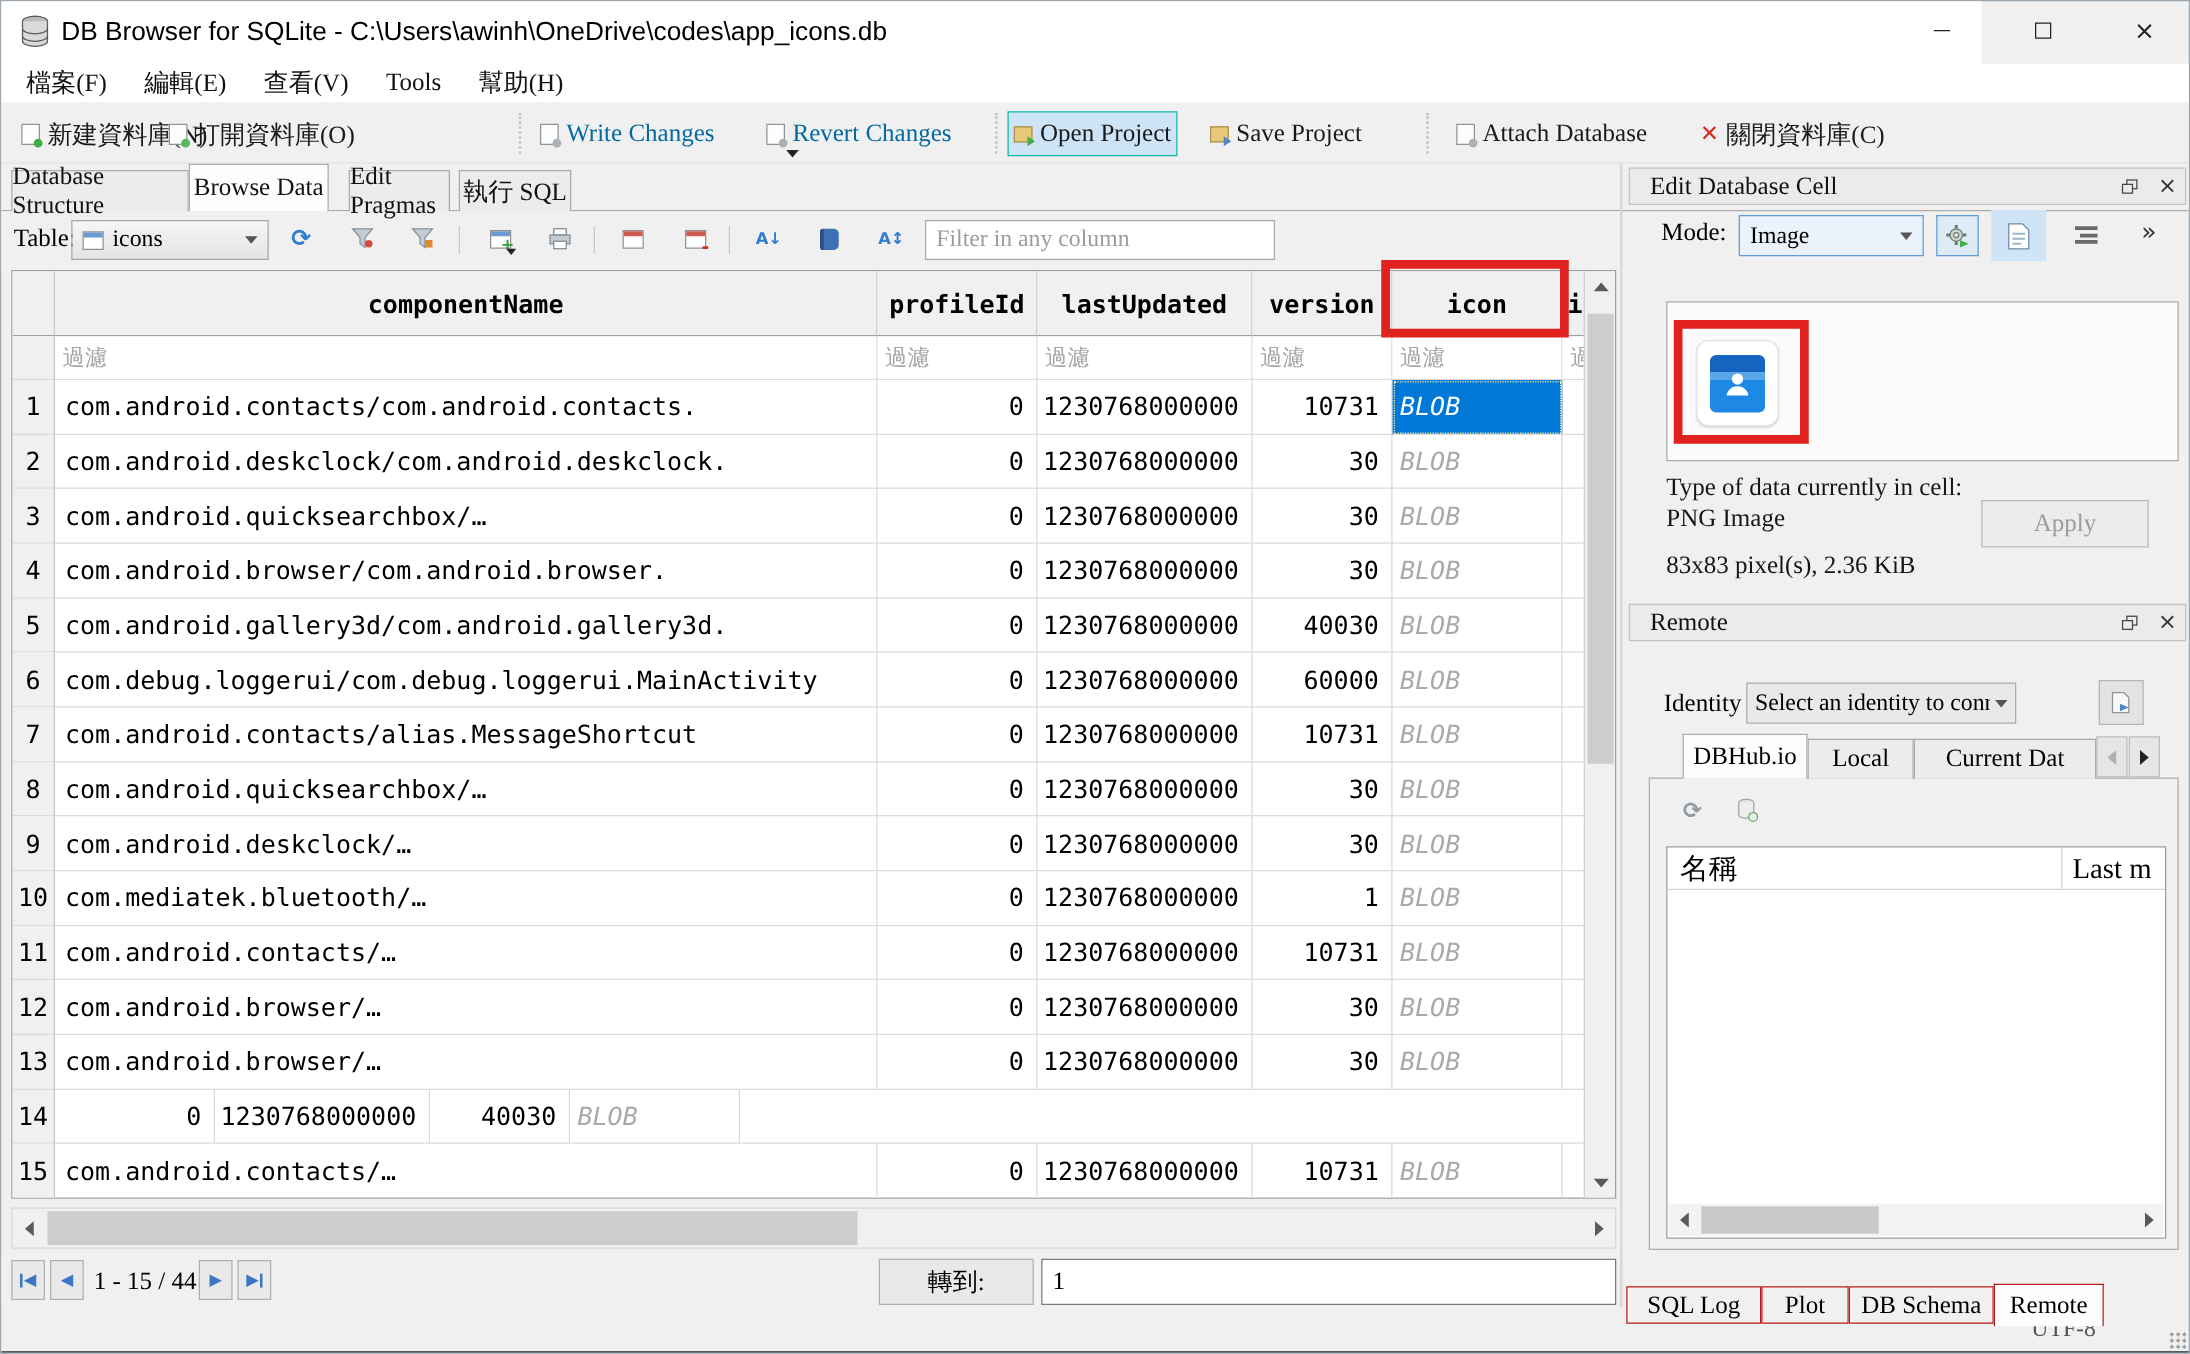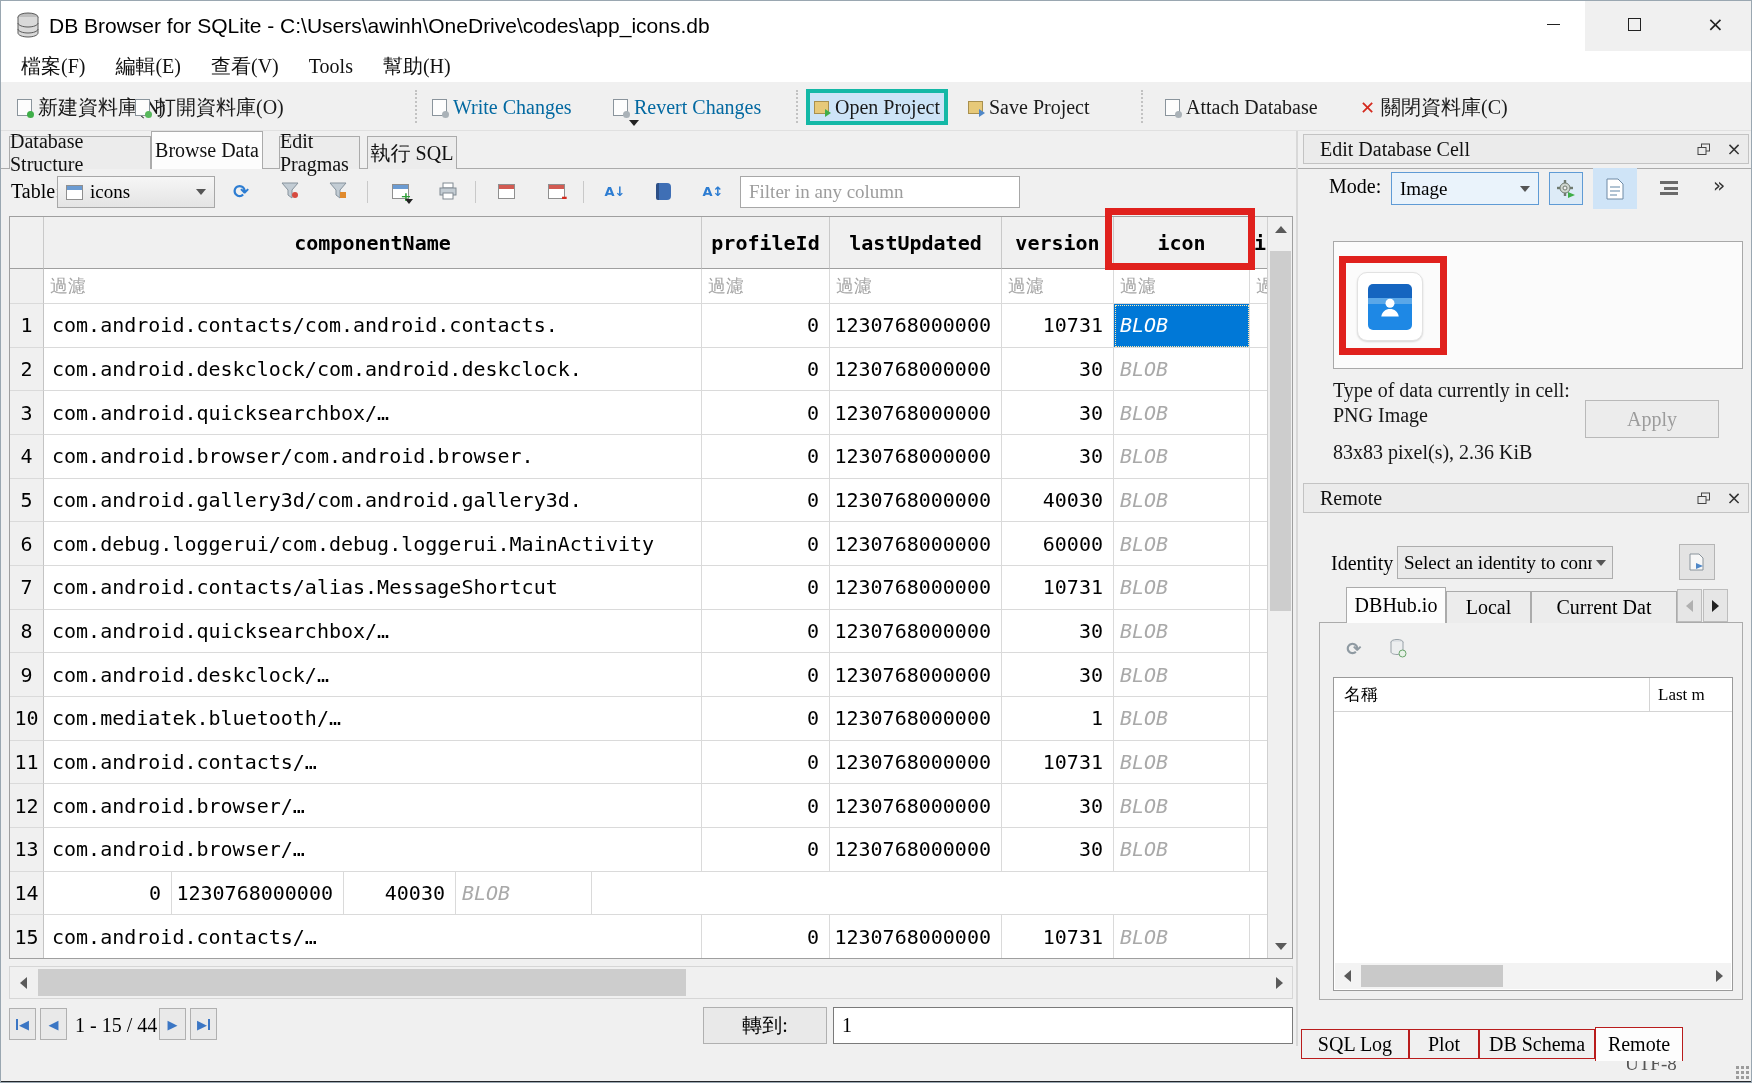--- a/index.html
+++ b/index.html
@@ -21,21 +21,21 @@
   .closex { font-family:"DejaVu Sans",sans-serif; font-size:20px; line-height:1; }
 
   
   #menubar { left:0; top:50px; width:1752px; height:31px; background:#fff; padding-left:8px; display:flex; align-items:center; gap:6px; }
   .menu-item { padding:2px 12px; font-size:20px; color:#111; }
 
   
   #toolbar { left:0; top:81px; width:1752px; height:49px; background:#f0f0f0; border-bottom:1px solid #e0e0e0; }
   .tbtn { top:7px; height:36px; display:flex; align-items:center; gap:6px; font-size:20px; color:#1a1a1a; padding:0 4px; }
   .tbtn.disabled { color:#0369a1; }
-  .tbtn.hl { background:#cde4f7; border:4px solid #14b8a6; }
+  .tbtn.hl { background:#cde4f7; border:1px solid #14b8a6; }
   .tsep { top:8px; width:1px; height:33px; border-left:2px dotted #c2c2c2; }
   .doc-ic { width:15px; height:17px; background:#fdfdfd; border:1px solid #8a949c; position:relative; }
   .doc-ic::after { content:""; position:absolute; width:7px; height:7px; right:-3px; bottom:-3px; border-radius:50%; }
   .dot-green::after { background:#3fae49; }
   .dot-open::after { background:#58b85c; }
   .dot-gray::after { background:#aab2b8; }
   .box-ic { width:15px; height:13px; background:#e7c979; border:1px solid #a9904e; position:relative; }
   .box-ic::after { content:""; position:absolute; right:-3px; bottom:-4px; width:0; height:0; border-left:6px solid #3fae49; border-top:4px solid transparent; border-bottom:4px solid transparent; }
   .box-ic.save::after { border-left-color:#4f87c7; }
   .redx { color:#d42a1e; font-family:"DejaVu Sans",sans-serif; font-weight:bold; font-size:18px; }
@@ -141,21 +141,21 @@
   #identity-combo { left:1396px; top:545px; width:216px; height:33px; background:#e9e9e9; border:1px solid #adadad; font-size:19px; padding:0 6px; gap:4px; white-space:nowrap; overflow:hidden; }
   #identity-btn { left:1678px; top:543px; width:36px; height:36px; background:#e3e3e3; border:1px solid #b5b5b5; display:flex; align-items:center; justify-content:center; }
 
   .rtab { top:590px; height:32px; background:#ececec; border:1px solid #ababab; border-bottom:none; display:flex; align-items:center; justify-content:center; font-size:20px; z-index:1; white-space:nowrap; overflow:hidden; }
   .rtab.active { top:586px; height:36px; background:#fdfdfd; z-index:3; }
   .tab-scroll { top:588px; width:25px; height:33px; background:#e6e6e6; border:1px solid #bdbdbd; display:flex; align-items:center; justify-content:center; }
 
   #remote-frame { left:1318px; top:621px; width:424px; height:378px; border:1px solid #ababab; background:#f0f0f0; }
   .gico { position:absolute; width:22px; height:22px; display:flex; align-items:center; justify-content:center; color:#8f9aa2; font-family:"DejaVu Sans",sans-serif; font-size:18px; font-weight:bold; }
   #remote-list { left:1332px; top:676px; width:400px; height:314px; background:#fff; border:1px solid #9a9a9a; }
-  #remote-list .lhdr { position:absolute; left:0; top:0; right:0; height:34px; border-bottom:1px solid #d4d4d4; display:flex; align-items:center; font-size:17px; }
+  #remote-list .lhdr { position:absolute; left:0; top:0; right:0; height:34px; border-bottom:1px solid #d4d4d4; display:flex; align-items:center; font-size:23px; }
   .lh-name { padding-left:10px; width:316px; border-right:1px solid #d4d4d4; height:100%; display:flex; align-items:center; }
   .lh-mod { padding-left:8px; white-space:nowrap; overflow:hidden; }
   #remote-hscroll { position:absolute; left:1px; bottom:1px; width:396px; height:26px; background:#f3f3f3; }
   #remote-hthumb { position:absolute; left:26px; top:2px; width:142px; height:22px; background:#c9c9c9; }
   #remote-hscroll .sbh { position:absolute; top:0; width:24px; height:26px; display:flex; align-items:center; justify-content:center; }
 
   .dtab { top:1028px; height:30px; background:#f0f0f0; border:1px solid #b91c1c; display:flex; align-items:center; justify-content:center; font-size:20px; }
   .dtab.active { background:#fdfdfd; border-bottom:none; top:1026px; height:34px; z-index:3; }
 
   #status-enc { left:1624px; top:1052px; font-size:19px; color:#555; }

